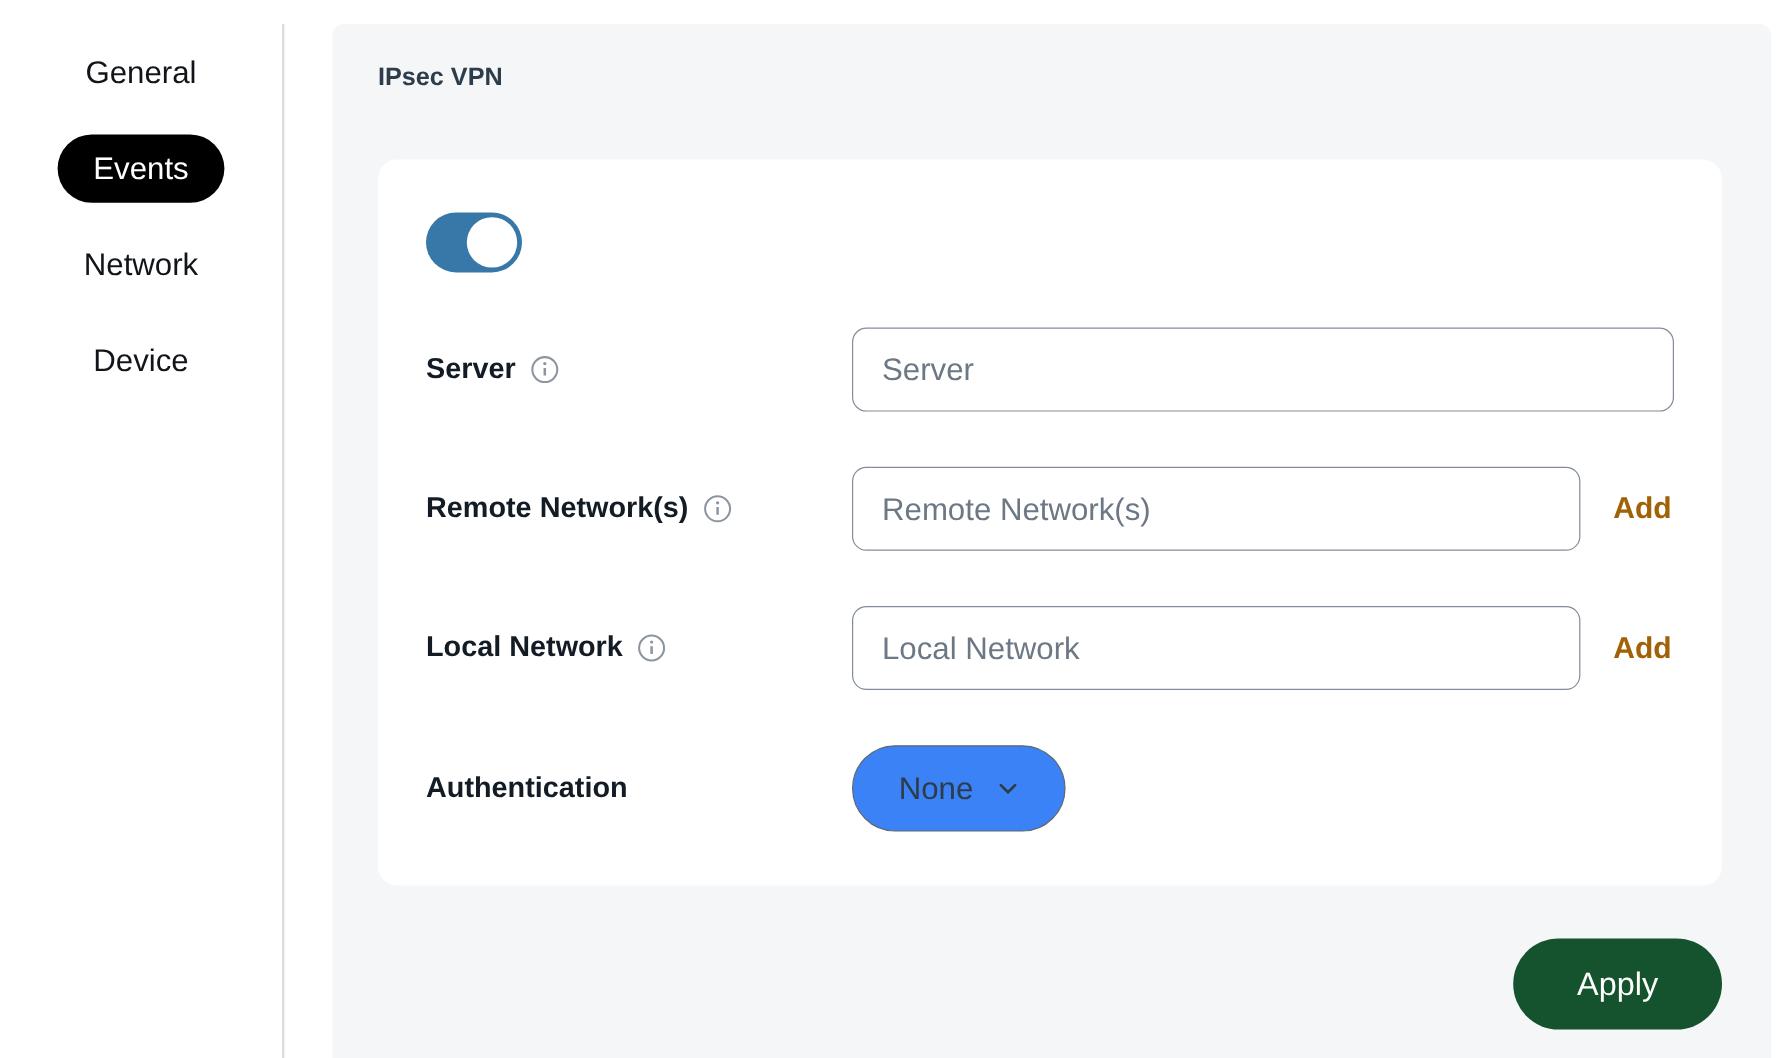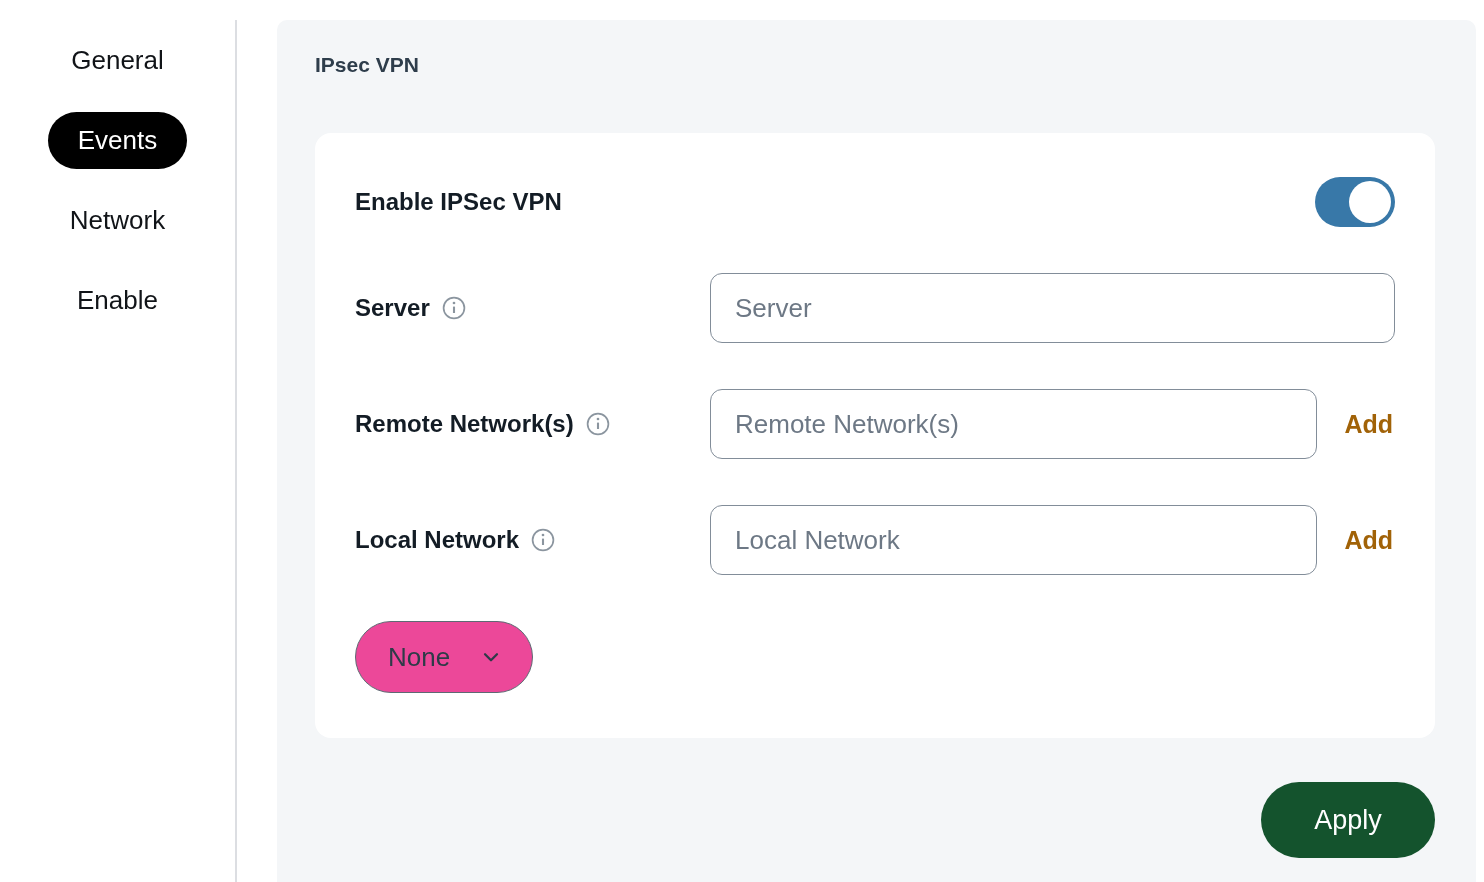--- a/index.html
+++ b/index.html
@@ -109,22 +109,22 @@
     cursor: pointer;
     padding-right: 2px;
   }
 
   
   .select-pill {
     height: 72px;
     min-width: 178px;
     border: 1.5px solid #5e6973;
     border-radius: 36px;
-    background: #ec4899;
-    display: inline-flex; align-items: center; justify-content: space-between;
+    background: #3b82f6;
+    display: inline-flex; align-items: center; justify-content: center;
     gap: 16px;
     padding: 0 28px 0 32px;
     cursor: pointer;
   }
   .select-pill .select-value {
     font-size: 26px; color: #2e3b48;
   }
   .chevron-icon { width: 26px; height: 26px; display: inline-flex; }
   .chevron-icon svg { width: 100%; height: 100%; }
 
@@ -148,33 +148,30 @@
     <div class="side-item">
       <span class="side-tab">General</span>
     </div>
     <div class="side-item">
       <span class="side-tab active">Events</span>
     </div>
     <div class="side-item">
       <span class="side-tab">Network</span>
     </div>
     <div class="side-item">
-      <span class="side-tab">Enable</span>
+      <span class="side-tab">Device</span>
     </div>
   </nav>
 
   <section class="panel">
     <h1 class="panel-title">IPsec VPN</h1>
 
     <div class="card">
 
       <div class="row row-enable">
-        <div class="row-label">
-          <span>Enable IPSec VPN</span>
-        </div>
         <div class="toggle" role="switch" aria-checked="true">
           <div class="knob"></div>
         </div>
       </div>
 
       <div class="row">
         <div class="row-label">
           <span>Server</span>
           <span class="info-icon">
             <svg viewBox="0 0 24 24">
@@ -211,20 +208,23 @@
               <line x1="12" y1="10.6" x2="12" y2="17" stroke="#8b959f" stroke-width="2.1"></line>
               <circle cx="12" cy="7" r="1.35" fill="#8b959f"></circle>
             </svg>
           </span>
         </div>
         <input class="text-input input-mid" type="text" placeholder="Local Network" style="">
         <span class="add-link">Add</span>
       </div>
 
       <div class="row">
+        <div class="row-label">
+          <span>Authentication</span>
+        </div>
         <div class="select-pill" role="button">
           <span class="select-value">None</span>
           <span class="chevron-icon">
             <svg viewBox="0 0 24 24">
               <polyline points="6.5,9.5 12,15 17.5,9.5" fill="none" stroke="#2e3b48" stroke-width="2.1" stroke-linecap="round" stroke-linejoin="round"></polyline>
             </svg>
           </span>
         </div>
       </div>
 

